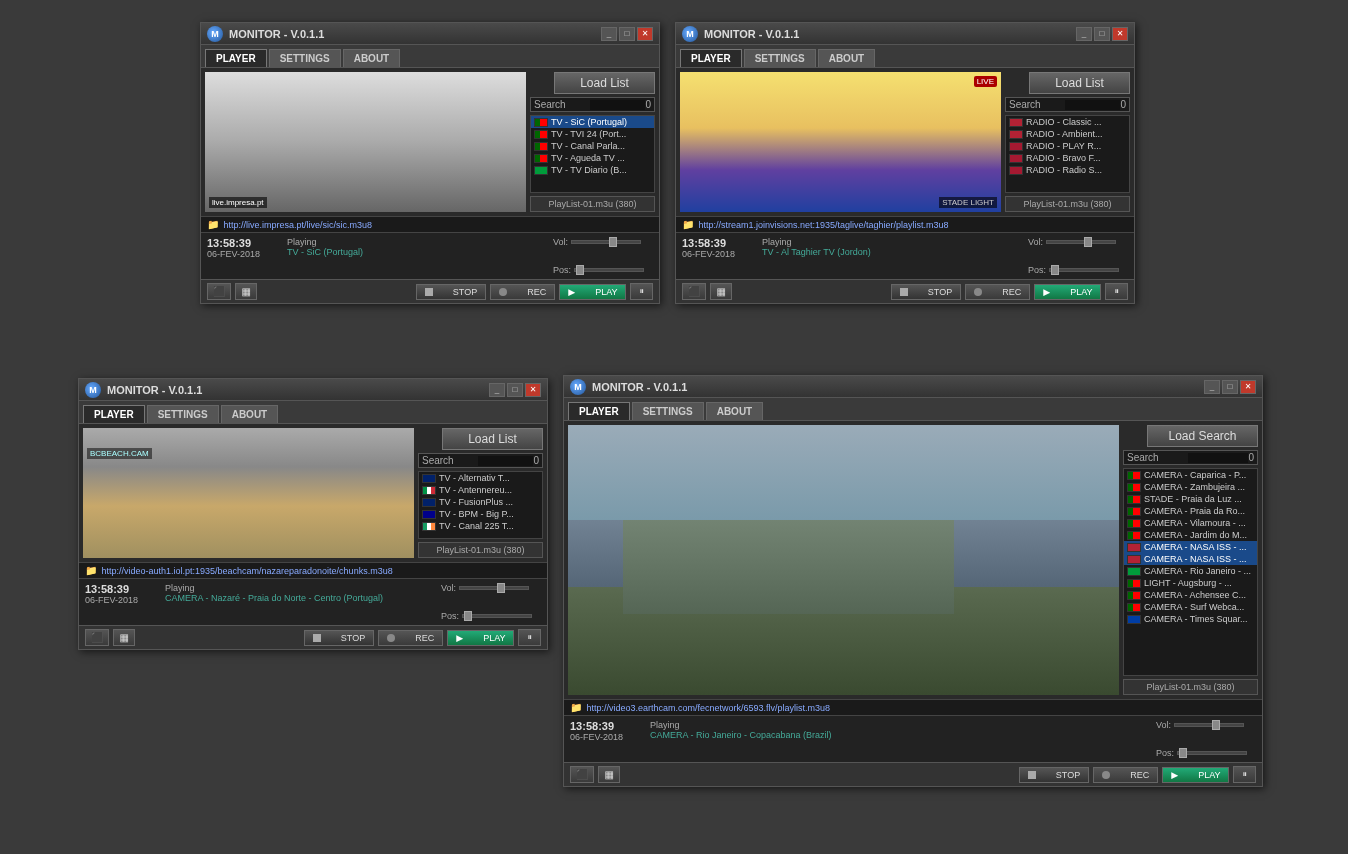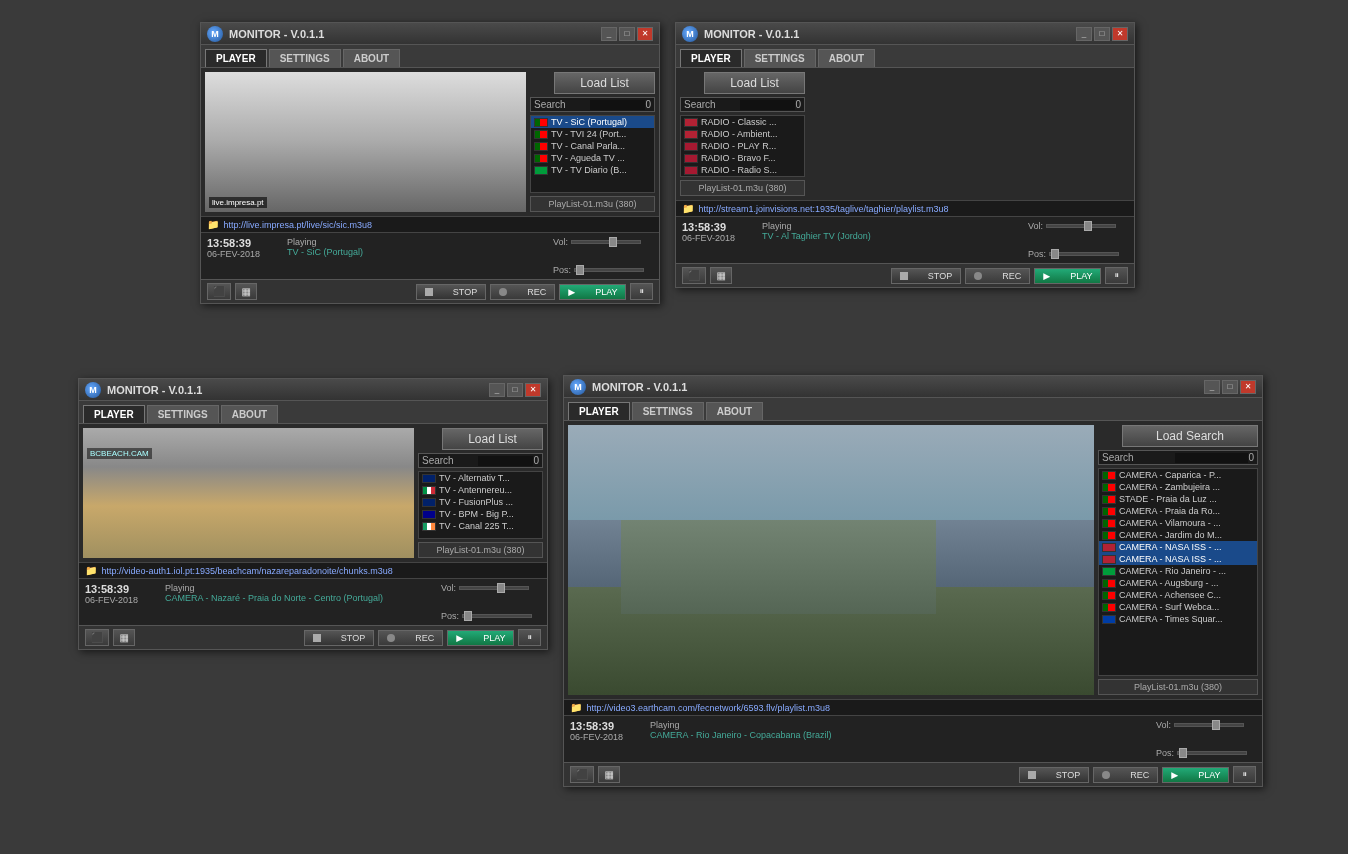--- a/index.html
+++ b/index.html
@@ -352,21 +352,21 @@
     }
     .video-copacabana {
       background: linear-gradient(180deg, #9ab 0%, #789 30%, #567 60%, #8a7 75%, #545 90%, #323 100%);
     }
 
     .small-sidebar {
       width: 125px;
     }
 
     .large-sidebar {
-      width: 160px;
+      width: 135px;
     }
   </style>
 </head>
 <body>
 
 <div class="window" id="win1" style="left:200px; top:22px; width:460px;">
   <div class="title-bar">
     <div class="title-bar-icon">M</div>
     <span class="title-bar-text">MONITOR - V.0.1.1</span>
     <div class="title-bar-controls">
@@ -474,20 +474,26 @@
       <div class="tb-btn">□</div>
       <div class="tb-btn close">✕</div>
     </div>
   </div>
   <div class="tabs">
     <div class="tab active">PLAYER</div>
     <div class="tab">SETTINGS</div>
     <div class="tab">ABOUT</div>
   </div>
   <div class="player-content">
+    <div class="video-area" style="height:140px;">
+      <div class="video-placeholder video-news">
+        <div style="position:absolute;top:4px;right:4px;background:#a00;color:#fff;font-size:8px;padding:1px 3px;border-radius:2px;">LIVE</div>
+        <div style="position:absolute;bottom:4px;right:4px;background:rgba(0,0,0,0.6);color:#ccc;font-size:8px;padding:1px 3px;">STADE LIGHT</div>
+      </div>
+    </div>
     <div class="sidebar small-sidebar">
       <div class="load-list-btn">Load List</div>
       <div class="search-row">
         <span class="search-label">Search</span>
         <input type="text" style="flex: 1 1 0%; background: rgb(17, 17, 17); border: none; color: rgb(170, 170, 170); font-size: 9px; width: 40px;">
         <span class="search-count">0</span>
       </div>
       <div class="channel-list" style="height:78px;">
         <div class="channel-item">
           <span class="flag flag-us"></span>
@@ -723,21 +729,21 @@
         <div class="channel-item" style="background:#1a4a8a;color:white;">
           <span class="flag flag-us"></span>
           <span>CAMERA - NASA ISS - ...</span>
         </div>
         <div class="channel-item">
           <span class="flag flag-br"></span>
           <span>CAMERA - Rio Janeiro - ...</span>
         </div>
         <div class="channel-item">
           <span class="flag flag-pt"></span>
-          <span>CAMERA - Augsburg - ...</span>
+          <span>LIGHT - Augsburg - ...</span>
         </div>
         <div class="channel-item">
           <span class="flag flag-pt"></span>
           <span>CAMERA - Achensee C...</span>
         </div>
         <div class="channel-item">
           <span class="flag flag-pt"></span>
           <span>CAMERA - Surf Webca...</span>
         </div>
         <div class="channel-item">

